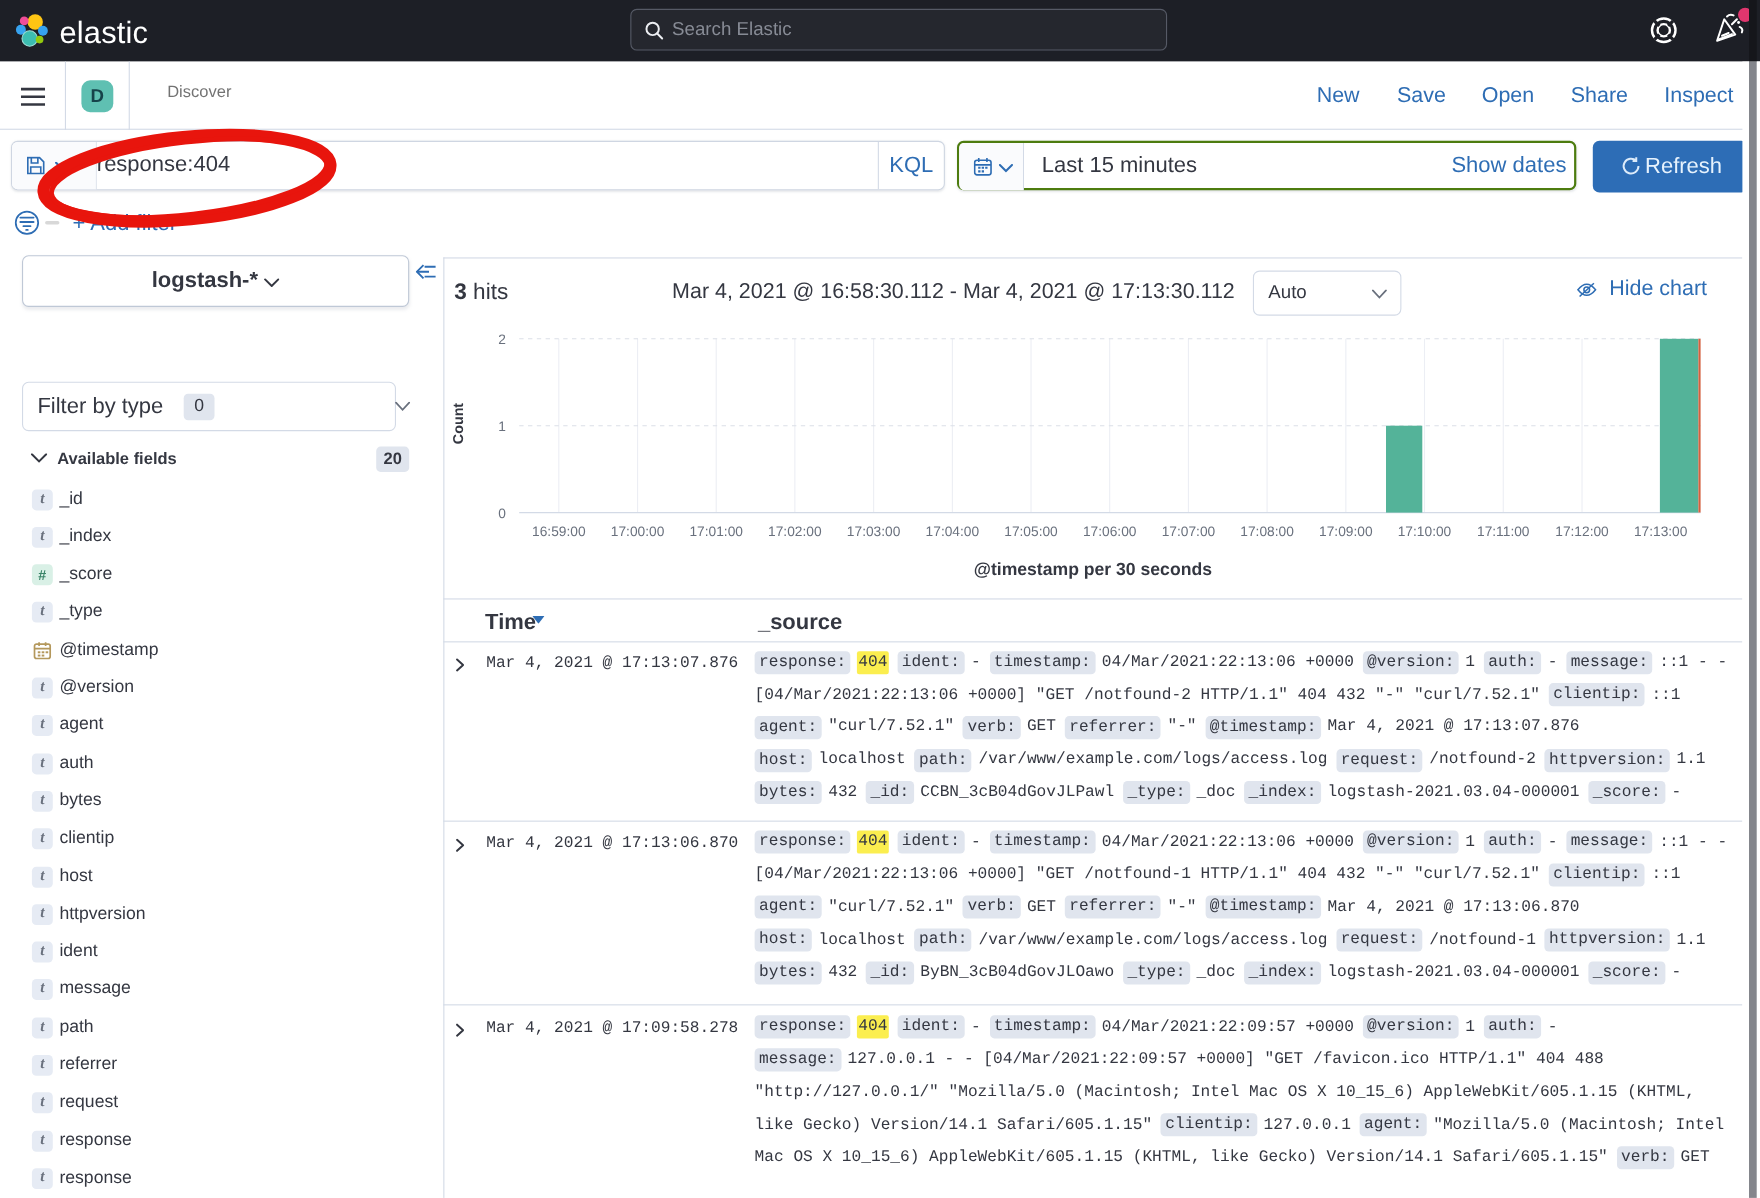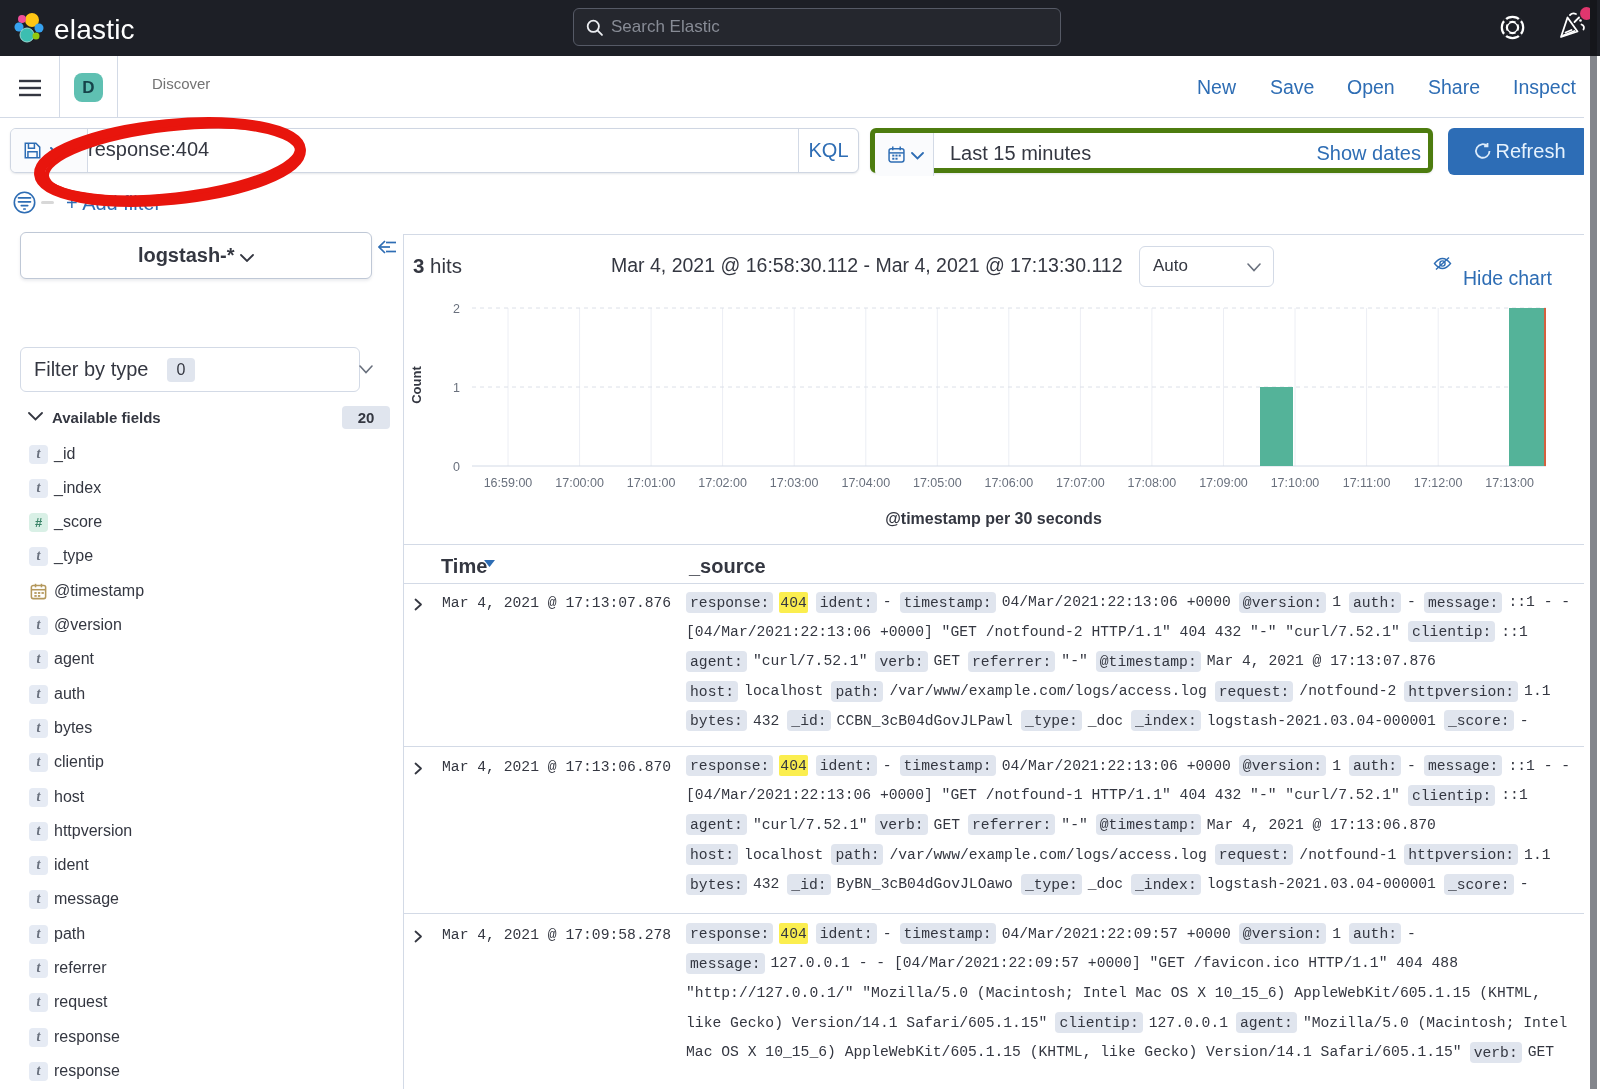--- a/index.html
+++ b/index.html
@@ -17,45 +17,45 @@
   .vsep { position:absolute; top:56px; height:61.5px; width:1px; background:#d3dae6; }
   .dtile { position:absolute; left:74px; top:73px; width:29px; height:29px; border-radius:8px; background:#5fc0b2; color:#16434a; font-weight:bold; font-size:17px; text-align:center; line-height:29px; }
   .pagetitle { position:absolute; left:132px; top:75px; font-size:15px; font-weight:400; color:#737373;margin-left:20px; }
   .navlinks { position:absolute; top:76px; right:0; left:0; height:20px; }
   .navlinks span { position:absolute; font-size:19.5px; color:#2e6db4; }
   
   .qbar { position:absolute; left:10px; top:128px; width:849px; height:45px; background:#fff; border:1px solid #cfd6e2; border-radius:6px; box-shadow:0 1px 2px rgba(110,120,140,0.18); }
   .qseg { position:absolute; left:0; top:0; width:77px; height:43px; border-right:1px solid #d3dae6; background:#fafbfd; border-radius:5px 0 0 5px; }
   .qtext { position:absolute; left:77px; top:9px; font-size:20px; color:#343741; }
   .kql { position:absolute; right:0; top:0; width:60px; height:43px; border-left:1px solid #d3dae6; text-align:center; line-height:43px; font-size:20px; color:#2e6db4; }
-  .dbar { position:absolute; left:870px; top:128px; width:563px; height:45px; background:#fff; border:5px solid #4d7c0f; border-radius:6px; box-shadow:0 1px 2px rgba(110,120,140,0.18); }
+  .dbar { position:absolute; left:870px; top:128px; width:563px; height:45px; background:#fff; border:2px solid #4d7c0f; border-radius:6px; box-shadow:0 1px 2px rgba(110,120,140,0.18); }
   .dseg { position:absolute; left:0; top:0; width:59px; height:43px; border-right:1px solid #d3dae6; background:#fafbfd; border-radius:5px 0 0 5px; }
   .dtext { position:absolute; left:75px; top:9px; font-size:20px; color:#343741; }
   .showdates { position:absolute; right:7px; top:9px; font-size:20px; color:#2e6db4; }
   .refresh { position:absolute; left:1448px; top:128px; width:141px; height:47px; background:#2d6db6; border-radius:6px; color:#e6f2fd; font-size:20px; text-align:center; line-height:47px; }
   
   .addfilter { position:absolute; left:66px; top:192px; font-size:20px; color:#2e6db4; }
   .fdash { position:absolute; left:41px; top:201px; width:13px; height:3px; background:#d8d8d8; border-radius:2px; }
   
   .lsbox { position:absolute; left:20px; top:232px; width:352px; height:47px; background:#fff; border:1px solid #bfc8d6; border-radius:6px; box-shadow:0 2px 3px rgba(120,130,150,0.15); text-align:center; line-height:45px; font-weight:bold; font-size:20px; }
   .sfbox { position:absolute; left:20px; top:293px; width:352px; height:46px; background:#fff; border:1px solid #d3dae6; border-radius:6px; }
   .sfbox .ph { position:absolute; left:49px; top:11px; font-size:20px; color:#717784; }
   .ftbox { position:absolute; left:20px; top:347px; width:340px; height:45px; background:#fff; border:1px solid #d3dae6; border-radius:6px; }
   .ftbox .lab { position:absolute; left:13px; top:10px; font-size:20px; color:#343741; }
   .badge0 { position:absolute; left:146px; top:10px; width:28px; height:24px; background:#e0e5ee; border-radius:4px; text-align:center; line-height:24px; font-size:16px; }
   .avh { position:absolute; left:52px; top:409px; font-size:15px; font-weight:bold; color:#343741; }
-  .badge20 { position:absolute; left:342px; top:406px; width:48px; height:23px; background:#e0e5ee; border-radius:4px; text-align:center; line-height:23px; font-size:15px; font-weight:bold; }
+  .badge20 { position:absolute; left:342px; top:406px; width:30px; height:23px; background:#e0e5ee; border-radius:4px; text-align:center; line-height:23px; font-size:15px; font-weight:bold; }
   .field { position:absolute; left:54px; font-size:16px; color:#343741; }
   
   .mainpanel { position:absolute; left:403px; top:234px; width:1181px; height:855px; background:#fff; border-left:1px solid #d3dae6; border-top:1px solid #d3dae6; }
   .hits { position:absolute; left:413px; top:254px; font-size:20.5px; }
   .charttitle { position:absolute; left:611px; top:254px; font-size:19.5px; color:#343741; }
   .autobox { position:absolute; left:1139px; top:246px; width:135px; height:41px; border:1px solid #d3dae6; border-radius:6px; background:#fff; }
   .autobox span { position:absolute; left:13px; top:9px; font-size:17px; }
-  .hidechart { position:absolute; left:1463px; top:267px; font-size:19.5px; color:#2e6db4;text-align:center; }
+  .hidechart { position:absolute; left:1463px; top:251px; font-size:19.5px; color:#2e6db4;text-align:center; }
   .tslabel { position:absolute; left:403px; width:1181px; text-align:center; top:510px; font-size:16px; font-weight:bold; color:#343741; }
   
   .thline { position:absolute; background:#d3dae6; height:1px; }
   .th { position:absolute; font-size:20px; font-weight:bold; color:#343741; }
   .srcline { position:absolute; font-family:"Liberation Mono", monospace; font-size:14.7px; color:#343741; white-space:nowrap; }
   .b { background:#e0e5ee; border-radius:4px; padding:2.5px 4px; margin-right:6px; }
   .v { margin-right:8px; }
   .hl { background:#fbee4f; border-radius:2px; padding:2.5px 1px; margin-right:8px; }
   .timecell { position:absolute; left:442px; font-family:"Liberation Mono", monospace; font-size:14.7px; color:#343741; white-space:nowrap; }
   

